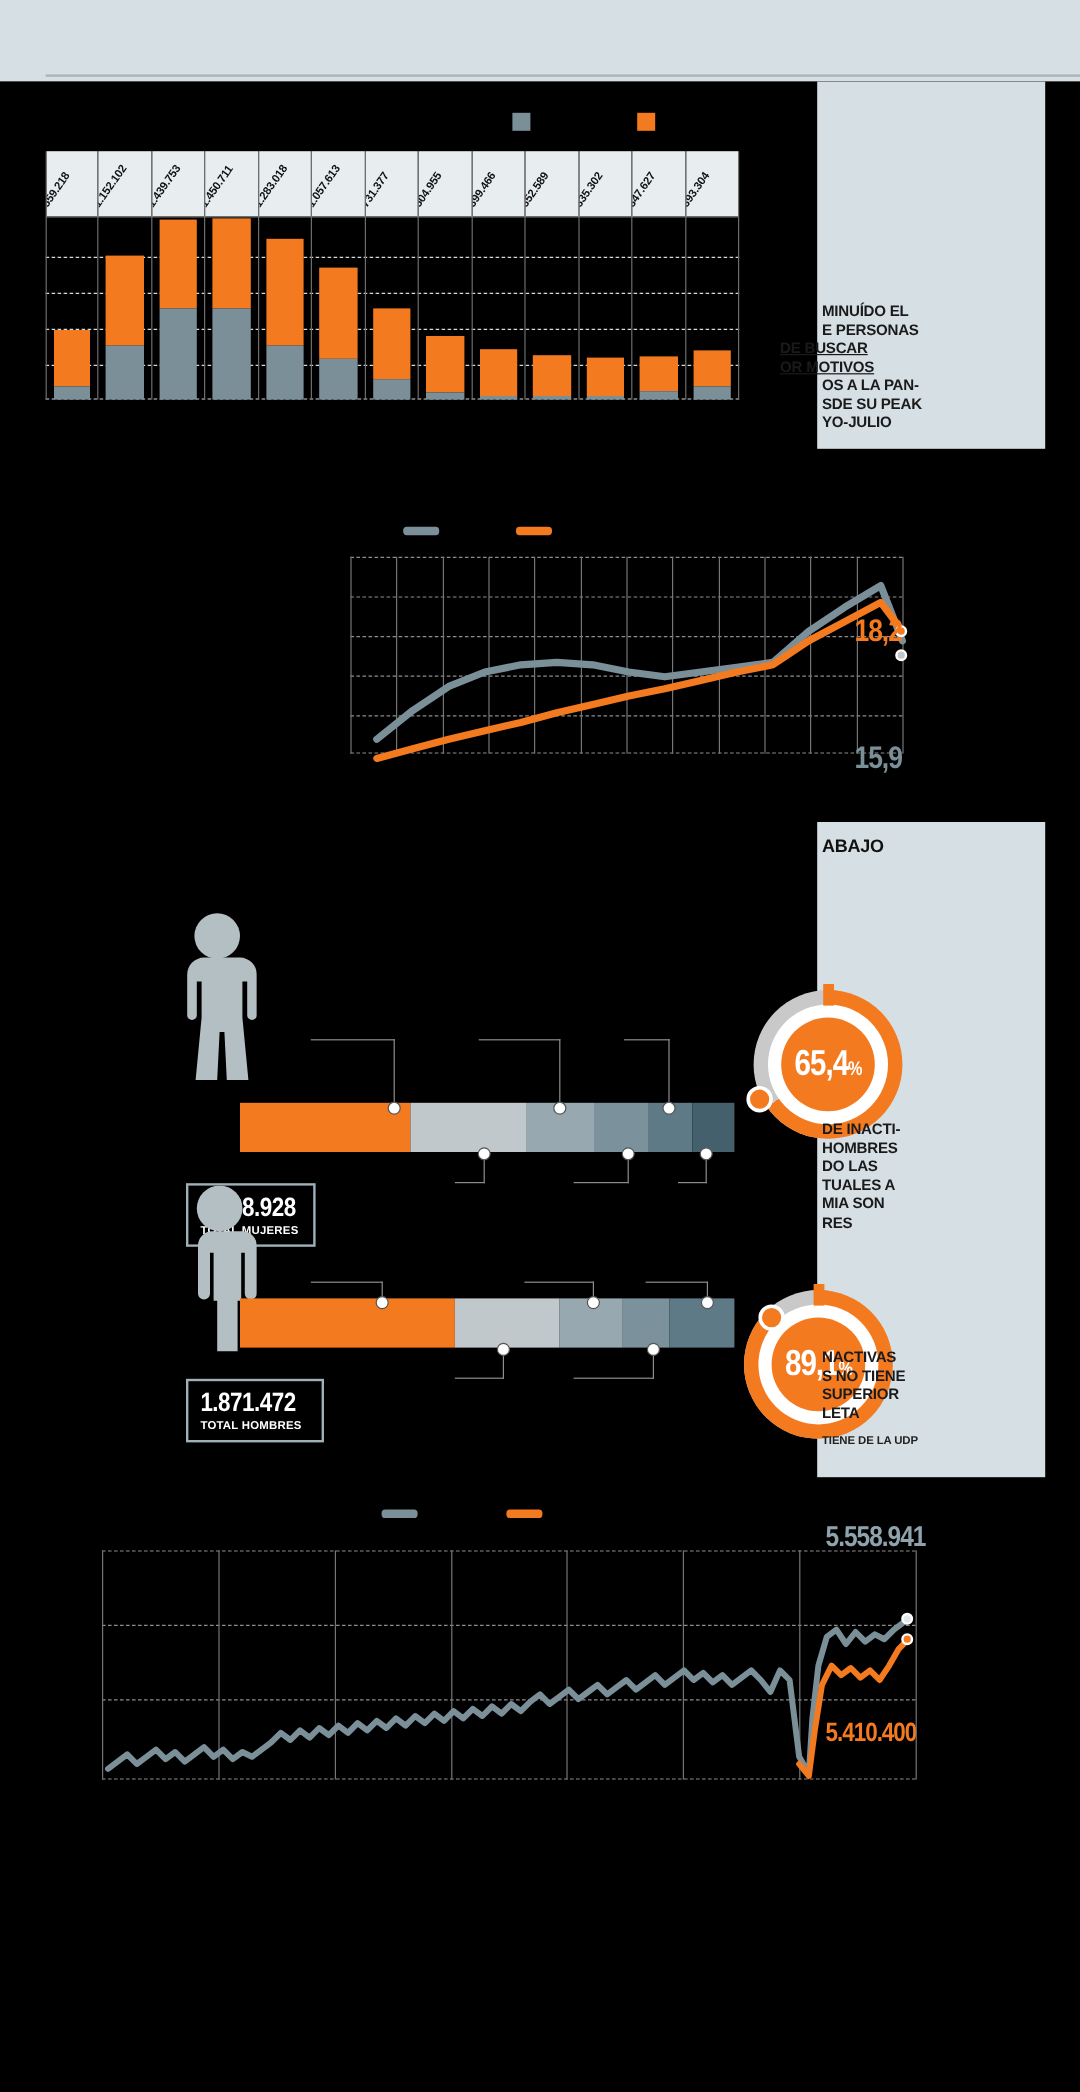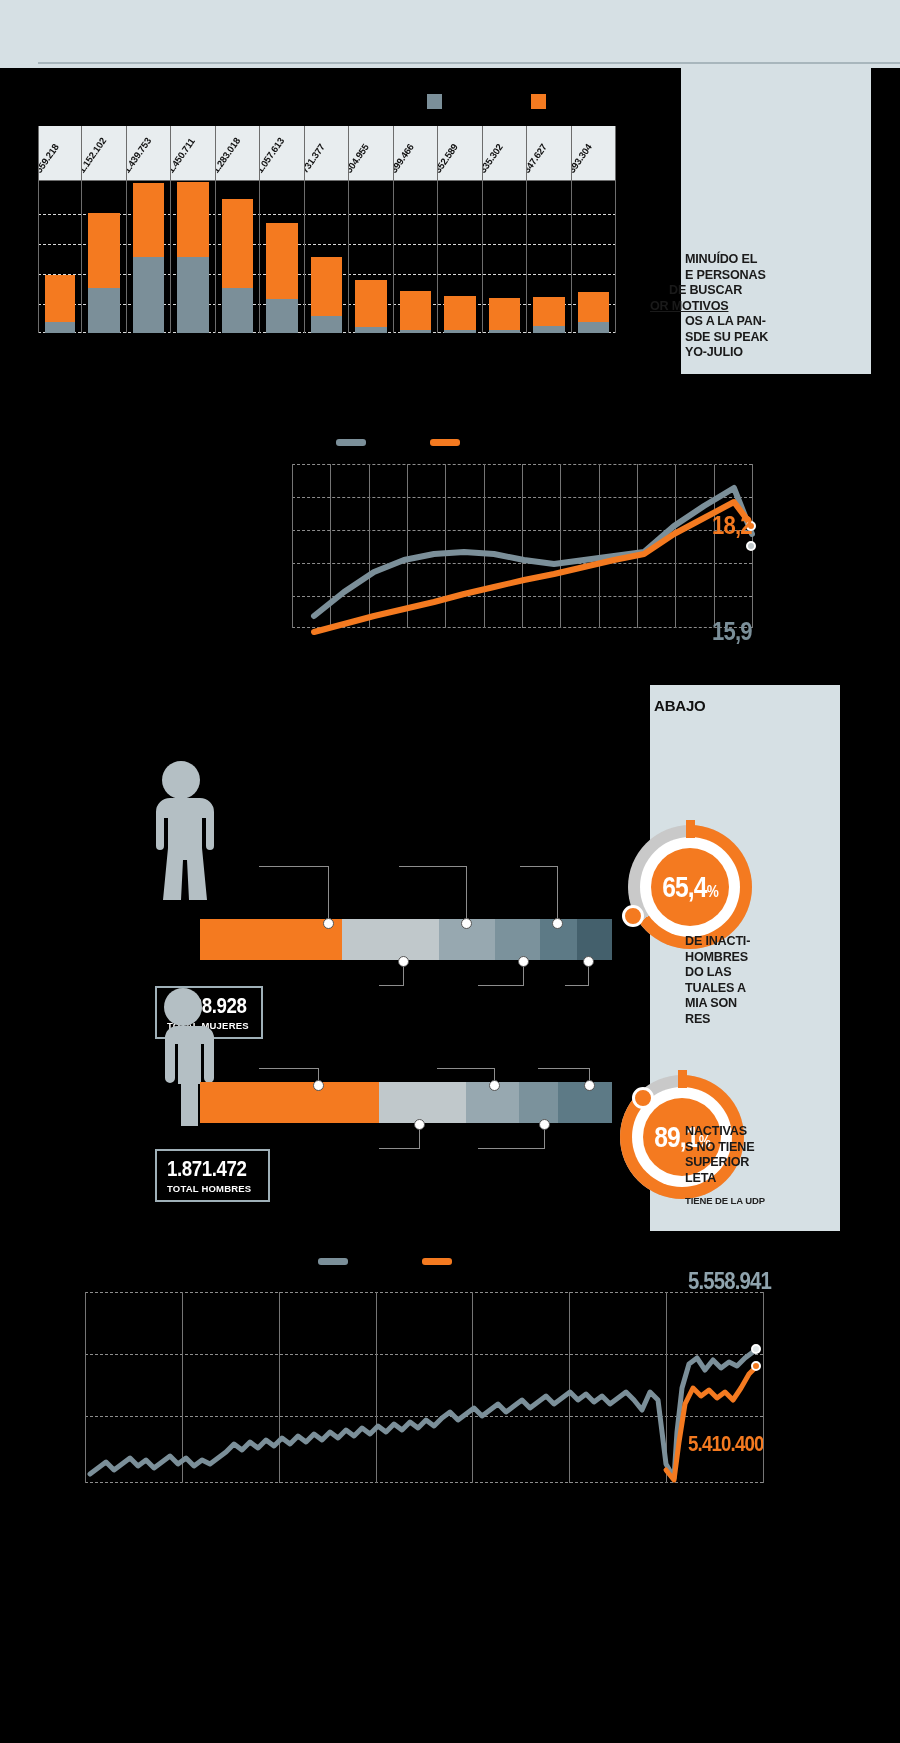--- a/index.html
+++ b/index.html
@@ -24,21 +24,21 @@
     position: absolute; left: 38px; top: 62px; width: 920px; height: 2px;
     background: #a8b6bc;
   }
 
   
   .canvas { position: absolute; left: 0; top: 68px; width: 900px; height: 1675px; background: #000; }
 
   
   .side-panel { position: absolute; background: #d6e0e4; }
   #panel-1 { left: 681px; top: 0px;   width: 190px; height: 306px; }
-  #panel-2 { left: 650px; top: 617px; width: 190px; height: 546px; }
+  #panel-2 { left: 681px; top: 617px; width: 190px; height: 546px; }
 
   .panel-head {
     position: absolute; font-size: 15px; font-weight: bold; color: #111;
     letter-spacing: -0.2px; white-space: nowrap;
   }
   .panel-text {
     position: absolute; font-size: 12.6px; font-weight: bold; color: #1a1a1a;
     line-height: 15.5px; letter-spacing: -0.2px; white-space: nowrap;
   }
   .panel-source {
@@ -274,21 +274,21 @@
             <div class="bc-seg-bot" style="height: 11.4521px;"></div>
           </div>
         </div>
       </div>
   </div>
 
 
   <div id="panel1-text">
       <div class="panel-text" style="left: 685px; top: 184px;">MINUÍDO EL</div>
       <div class="panel-text" style="left: 685px; top: 199.5px;">E PERSONAS</div>
-      <div class="panel-text" style="left: 669px; top: 215px;">DE BUSCAR</div>
+      <div class="panel-text" style="left: 650px; top: 215px; text-decoration: underline;">DE BUSCAR</div>
       <div class="panel-text" style="left: 650px; top: 230.5px; text-decoration: underline;">OR MOTIVOS</div>
       <div class="panel-text" style="left: 685px; top: 246px;">OS A LA PAN-</div>
       <div class="panel-text" style="left: 685px; top: 261.5px;">SDE SU PEAK</div>
       <div class="panel-text" style="left: 685px; top: 277px;">YO-JULIO</div>
     </div>
 
   <div class="lc-legend" style="left:336px; top:371px; background:#7b8f99;"></div>
   <div class="lc-legend" style="left:430px; top:371px; background:#f47a20;"></div>
 
   <div class="lc-frame" id="lc2" style="left:292px; top:396px; width:460px; height:164px;">

